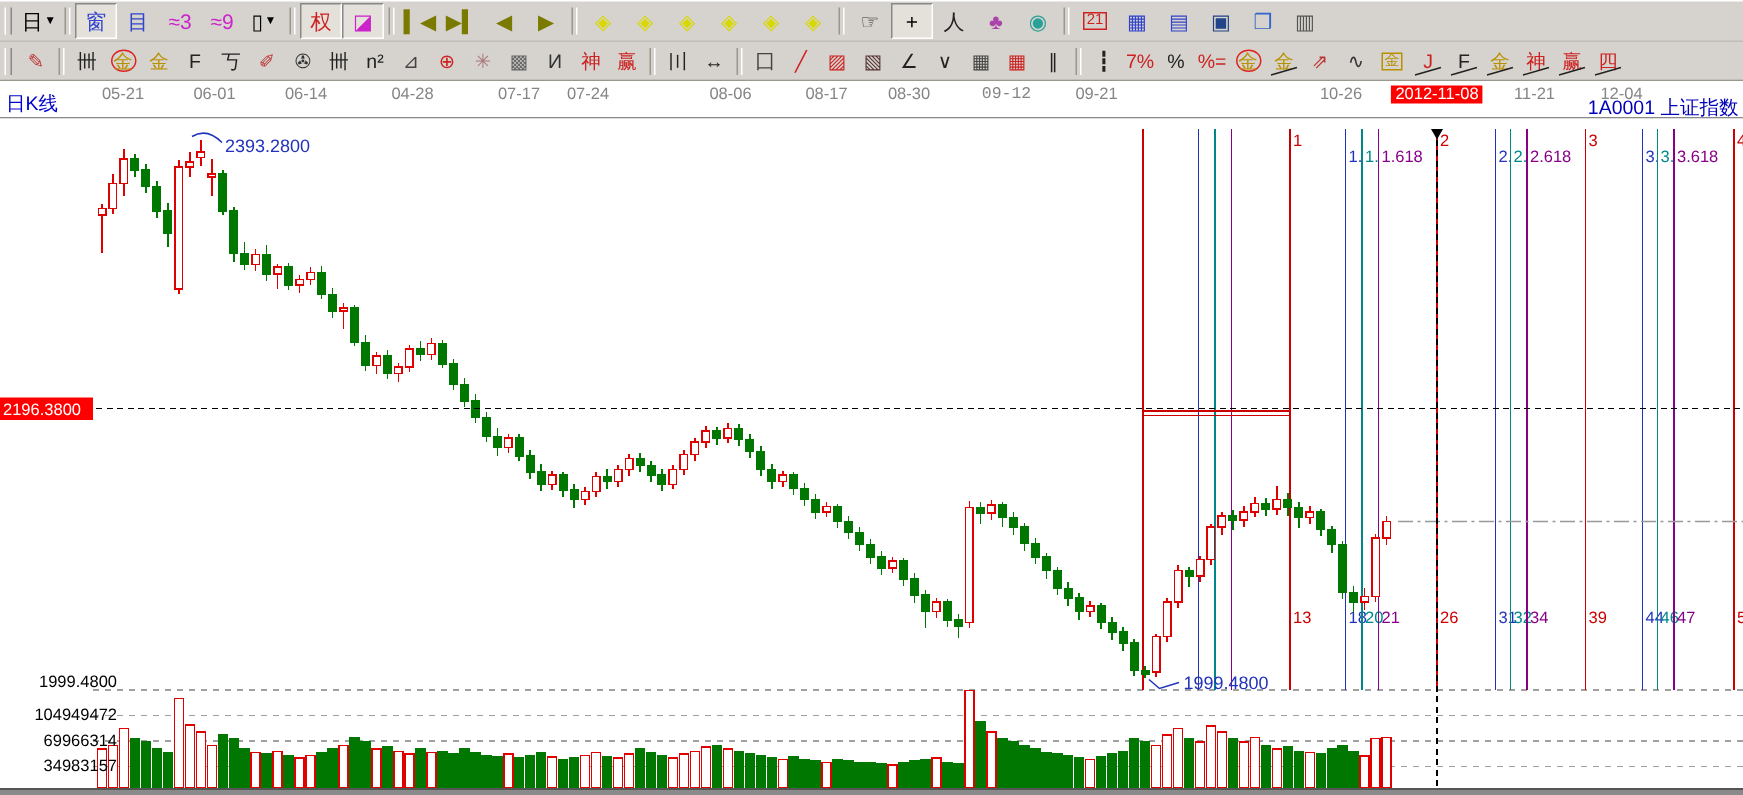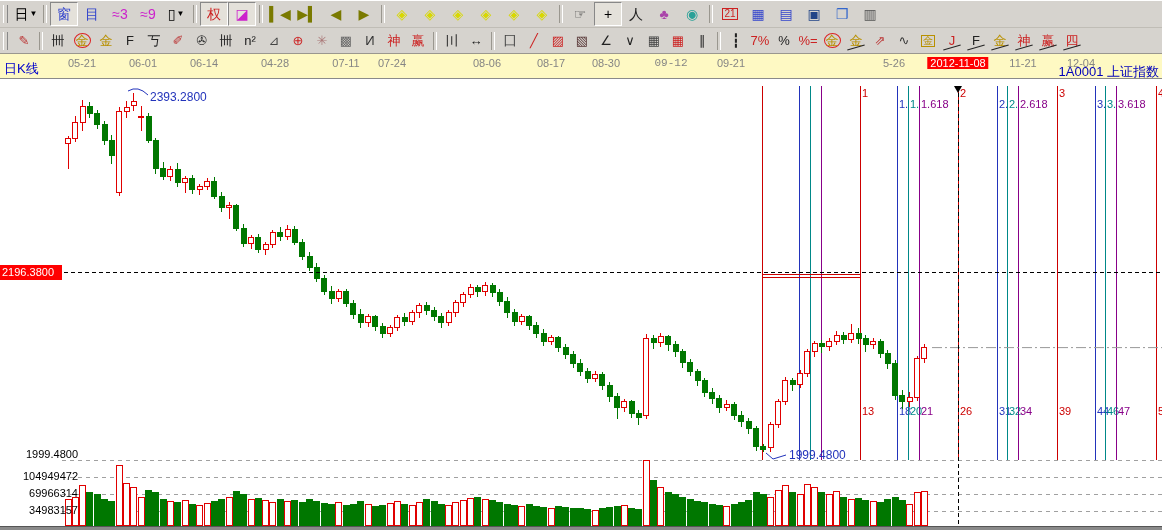--- a/index.html
+++ b/index.html
@@ -20,21 +20,21 @@
   }
   .r2 .ic{width:22px;height:21px;font-size:13px;}
   .ic.sel{border:1px solid;border-color:#888 #fff #fff #888;background:#e4e1da;}
   .ic .glyph{display:inline-block;}
   .ic.box .glyph{border:1px solid currentColor;padding:0 1px;font-size:10px;}
   .ic.circ .glyph{border:1px solid #dd2222;border-radius:50%;padding:0 1px;}
   .ic.sl::after{content:"";position:absolute;left:2px;right:2px;bottom:3px;border-bottom:1px solid #222;transform:rotate(-16deg);}
   .ic .dd{font-size:8px;color:#000;margin-left:1px;}
   
   .axis-strip{
-    position:relative;height:24px;background:#fef9c3;
+    position:relative;height:24px;background:#ffffff;
     border-top:1px solid #9a978f;border-bottom:1px solid #8a8a8a;
     font-size:11px;color:#858585;
   }
   .period-label{position:absolute;left:4px;top:6px;font-size:13px;color:#0000cc;}
   .symbol-label{position:absolute;right:3px;top:9px;font-size:13px;color:#0000bb;white-space:nowrap;z-index:5;}
   .date-tick{position:absolute;top:3px;transform:translateX(-50%);white-space:nowrap;}
   .date-tick.hl{background:#ff0000;color:#ffffff;padding:0 3px;}
   
   .chart{position:relative;width:1162px;height:451px;background:#ffffff;}
   svg{position:absolute;left:0;top:0;}
@@ -280,29 +280,29 @@
     </div>
 </div>
 
 <div class="axis-strip">
   <span class="period-label">日K线</span>
   <div id="dates">
       <span class="date-tick" style="left: 82px;">05-21</span>
       <span class="date-tick" style="left: 143px;">06-01</span>
       <span class="date-tick" style="left: 204px;">06-14</span>
       <span class="date-tick" style="left: 275px;">04-28</span>
-      <span class="date-tick" style="left: 346px;">07-11</span>
+      <span class="date-tick" style="left: 346px;">07-17</span>
       <span class="date-tick" style="left: 392px;">07-24</span>
       <span class="date-tick" style="left: 487px;">08-06</span>
       <span class="date-tick" style="left: 551px;">08-17</span>
       <span class="date-tick" style="left: 606px;">08-30</span>
       <span class="date-tick" style="left: 671px; font-family: Liberation Mono, monospace;">09-12</span>
       <span class="date-tick" style="left: 731px;">09-21</span>
       <span class="date-tick" style="left: 838px; margin-top: 32px;">10-15</span>
-      <span class="date-tick" style="left: 894px;">5-26</span>
+      <span class="date-tick" style="left: 894px;">10-26</span>
       <span class="date-tick hl" style="left: 958px;">2012-11-08</span>
       <span class="date-tick" style="left: 1023px;">11-21</span>
       <span class="date-tick" style="left: 1081px;">12-04</span>
     </div>
   <span class="symbol-label">
     <span>1A0001</span>&nbsp;<span>上证指数</span>
   </span>
 </div>
 
 <div class="chart">

